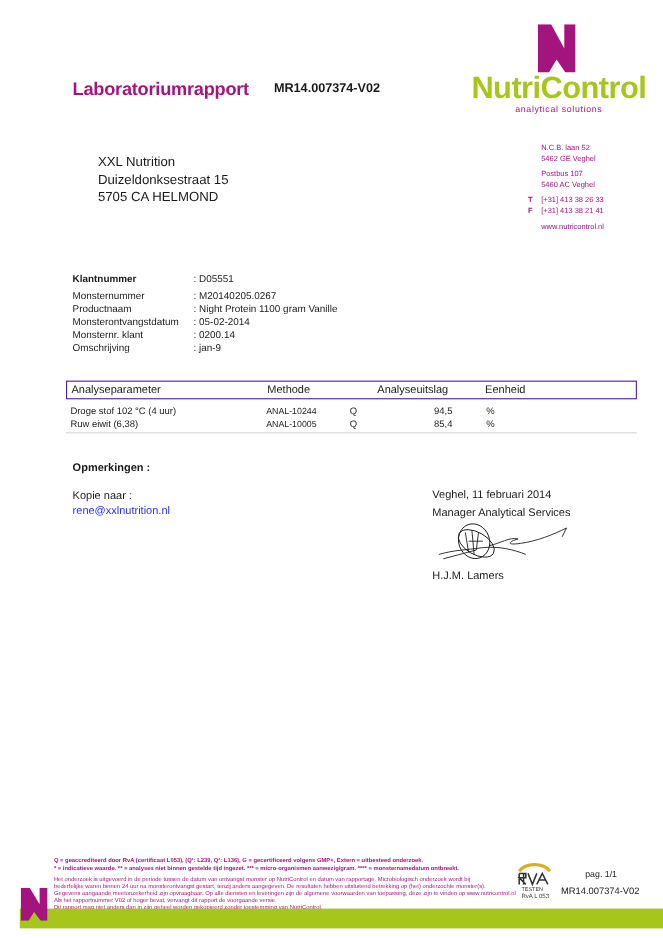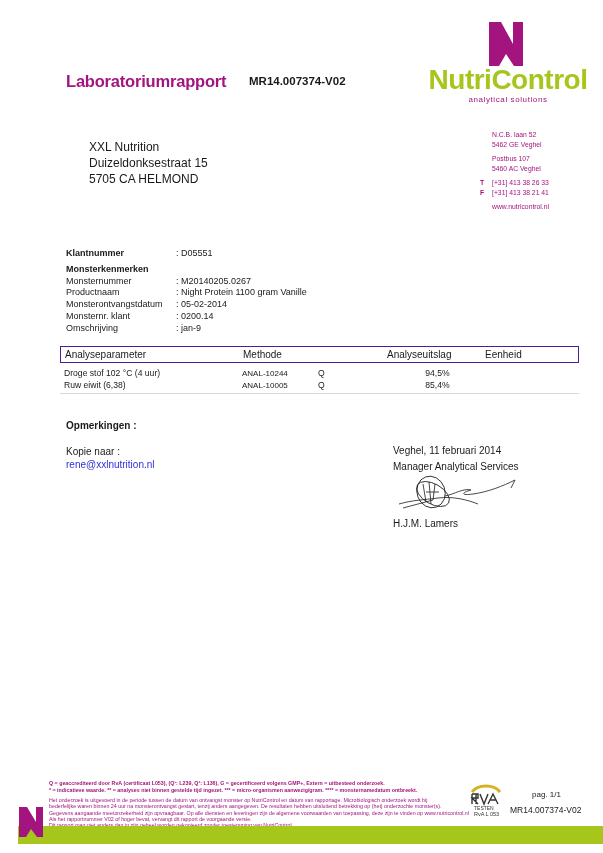--- a/index.html
+++ b/index.html
@@ -21,23 +21,23 @@
   .meta .row { display:flex; }
   .meta .k { width:110px; }
   .meta .v { }
   .meta .bold { font-weight:bold; }
   .meta .sp { height:4px; }
   .tbl { left:60px; top:346px; width:519px; }
   .tbl .hdr { border:1px solid #4c1d95; height:15px; display:flex; align-items:center; font-size:10px; font-weight:normal; padding-left:4px; }
   .tbl .row { display:flex; font-size:8.6px; height:12px; align-items:center; padding-left:4px; }
   .tbl .c1 { width:178px; } .tbl .c2 { width:76px; } .tbl .c3 { width:24px; } .tbl .c4 { width:100px; } .tbl .c5 { width:80px; }
   .tbl .hdr .c3 { width:24px; }
-  .tbl .hdr .c4 { width:98px;margin-left:44px; }
+  .tbl .hdr .c4 { width:98px; }
   .tbl .bottom { border-bottom:1px solid #d8d8d8; margin-top:2px; }
-  .tbl .num { text-align:right; padding-left:22px; box-sizing:border-box; }
+  .tbl .num { text-align:center; padding-left:22px; box-sizing:border-box; }
   .small { font-size:8px; }
   .opm { left:66px; top:408px; font-size:10px; font-weight:bold;margin-top:12px; }
   .kopie { left:66px; top:446px; font-size:10px; font-weight:normal; }
   .email { left:66px; top:459px; font-size:10px; color:#2f2fd8; }
   .place { left:393px; top:443px; font-size:10px; line-height:16px; }
   .sig { left:393px; top:470px; width:140px; height:45px; }
   .signer { left:393px; top:518px; font-size:10px; }
   .foot-bold { left:49px; top:780px; font-size:5.3px; font-weight:bold; color:#a3147e; line-height:6.5px; }
   .foot-text { left:49px; top:797px; font-size:5.3px; color:#a3147e; line-height:6.3px; width:420px; }
   .ravlogo { left:468px; top:782px; width:36px; height:36px; }
@@ -78,23 +78,20 @@
   <div class="gap"></div>
   <div>www.nutricontrol.nl</div>
 </div>
 
 <div class="abs meta">
   <div class="row">
       <span class="k bold">Klantnummer</span>
       <span class="v">: D05551</span>
     </div>
   <div class="sp"></div>
-  <div class="row">
-      <span class="bold">Monsterkenmerken</span>
-    </div>
   <div class="row">
       <span class="k">Monsternummer</span>
       <span class="v">: M20140205.0267</span>
     </div>
   <div class="row">
       <span class="k">Productnaam</span>
       <span class="v">: Night Protein 1100 gram Vanille</span>
     </div>
   <div class="row">
       <span class="k">Monsterontvangstdatum</span>

